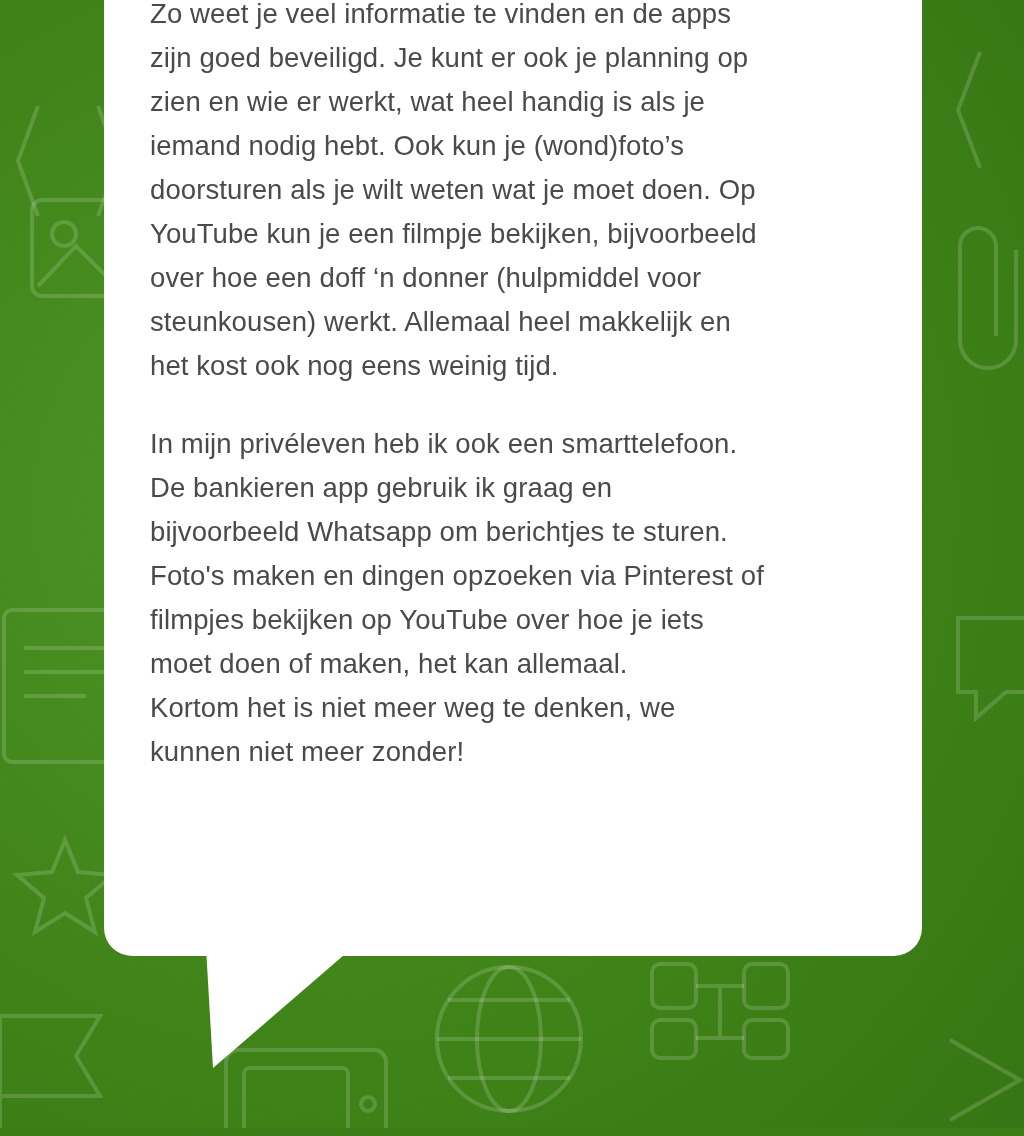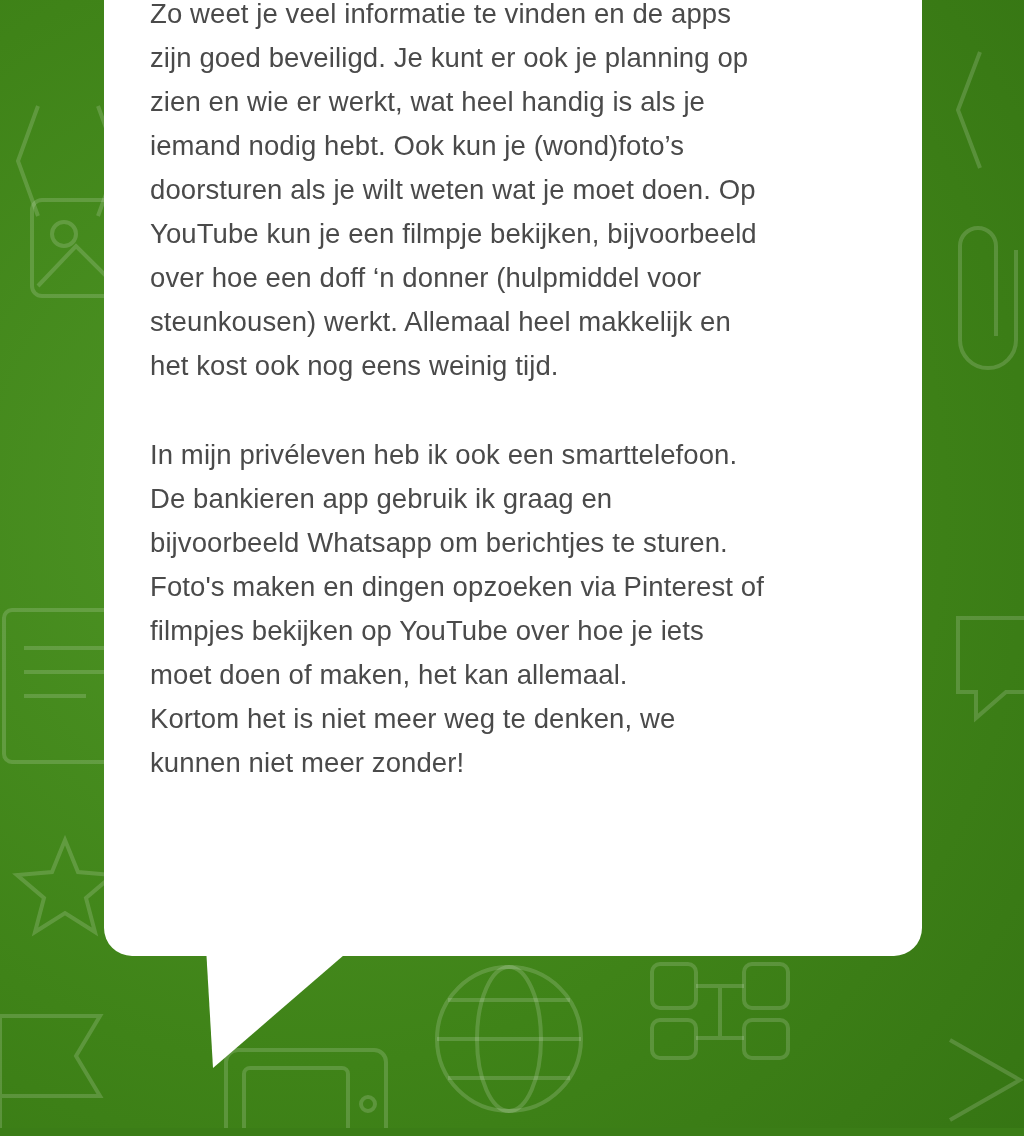--- a/index.html
+++ b/index.html
@@ -61,21 +61,21 @@
     color: #4a4a4a;
     font-size: 27.5px;
     line-height: 44px;
     letter-spacing: 0.1px;
   }
   .para {
     margin: 0;
     white-space: pre-line;
   }
   .para + .para {
-    margin-top: 45px;
+    margin-top: 34px;
   }
 </style>
 </head>
 <body>
 
 <div class="page">
 
   <div class="bg-decor">
 
     <svg style="left:8px; top:96px;" width="120" height="130" viewBox="0 0 120 130">

